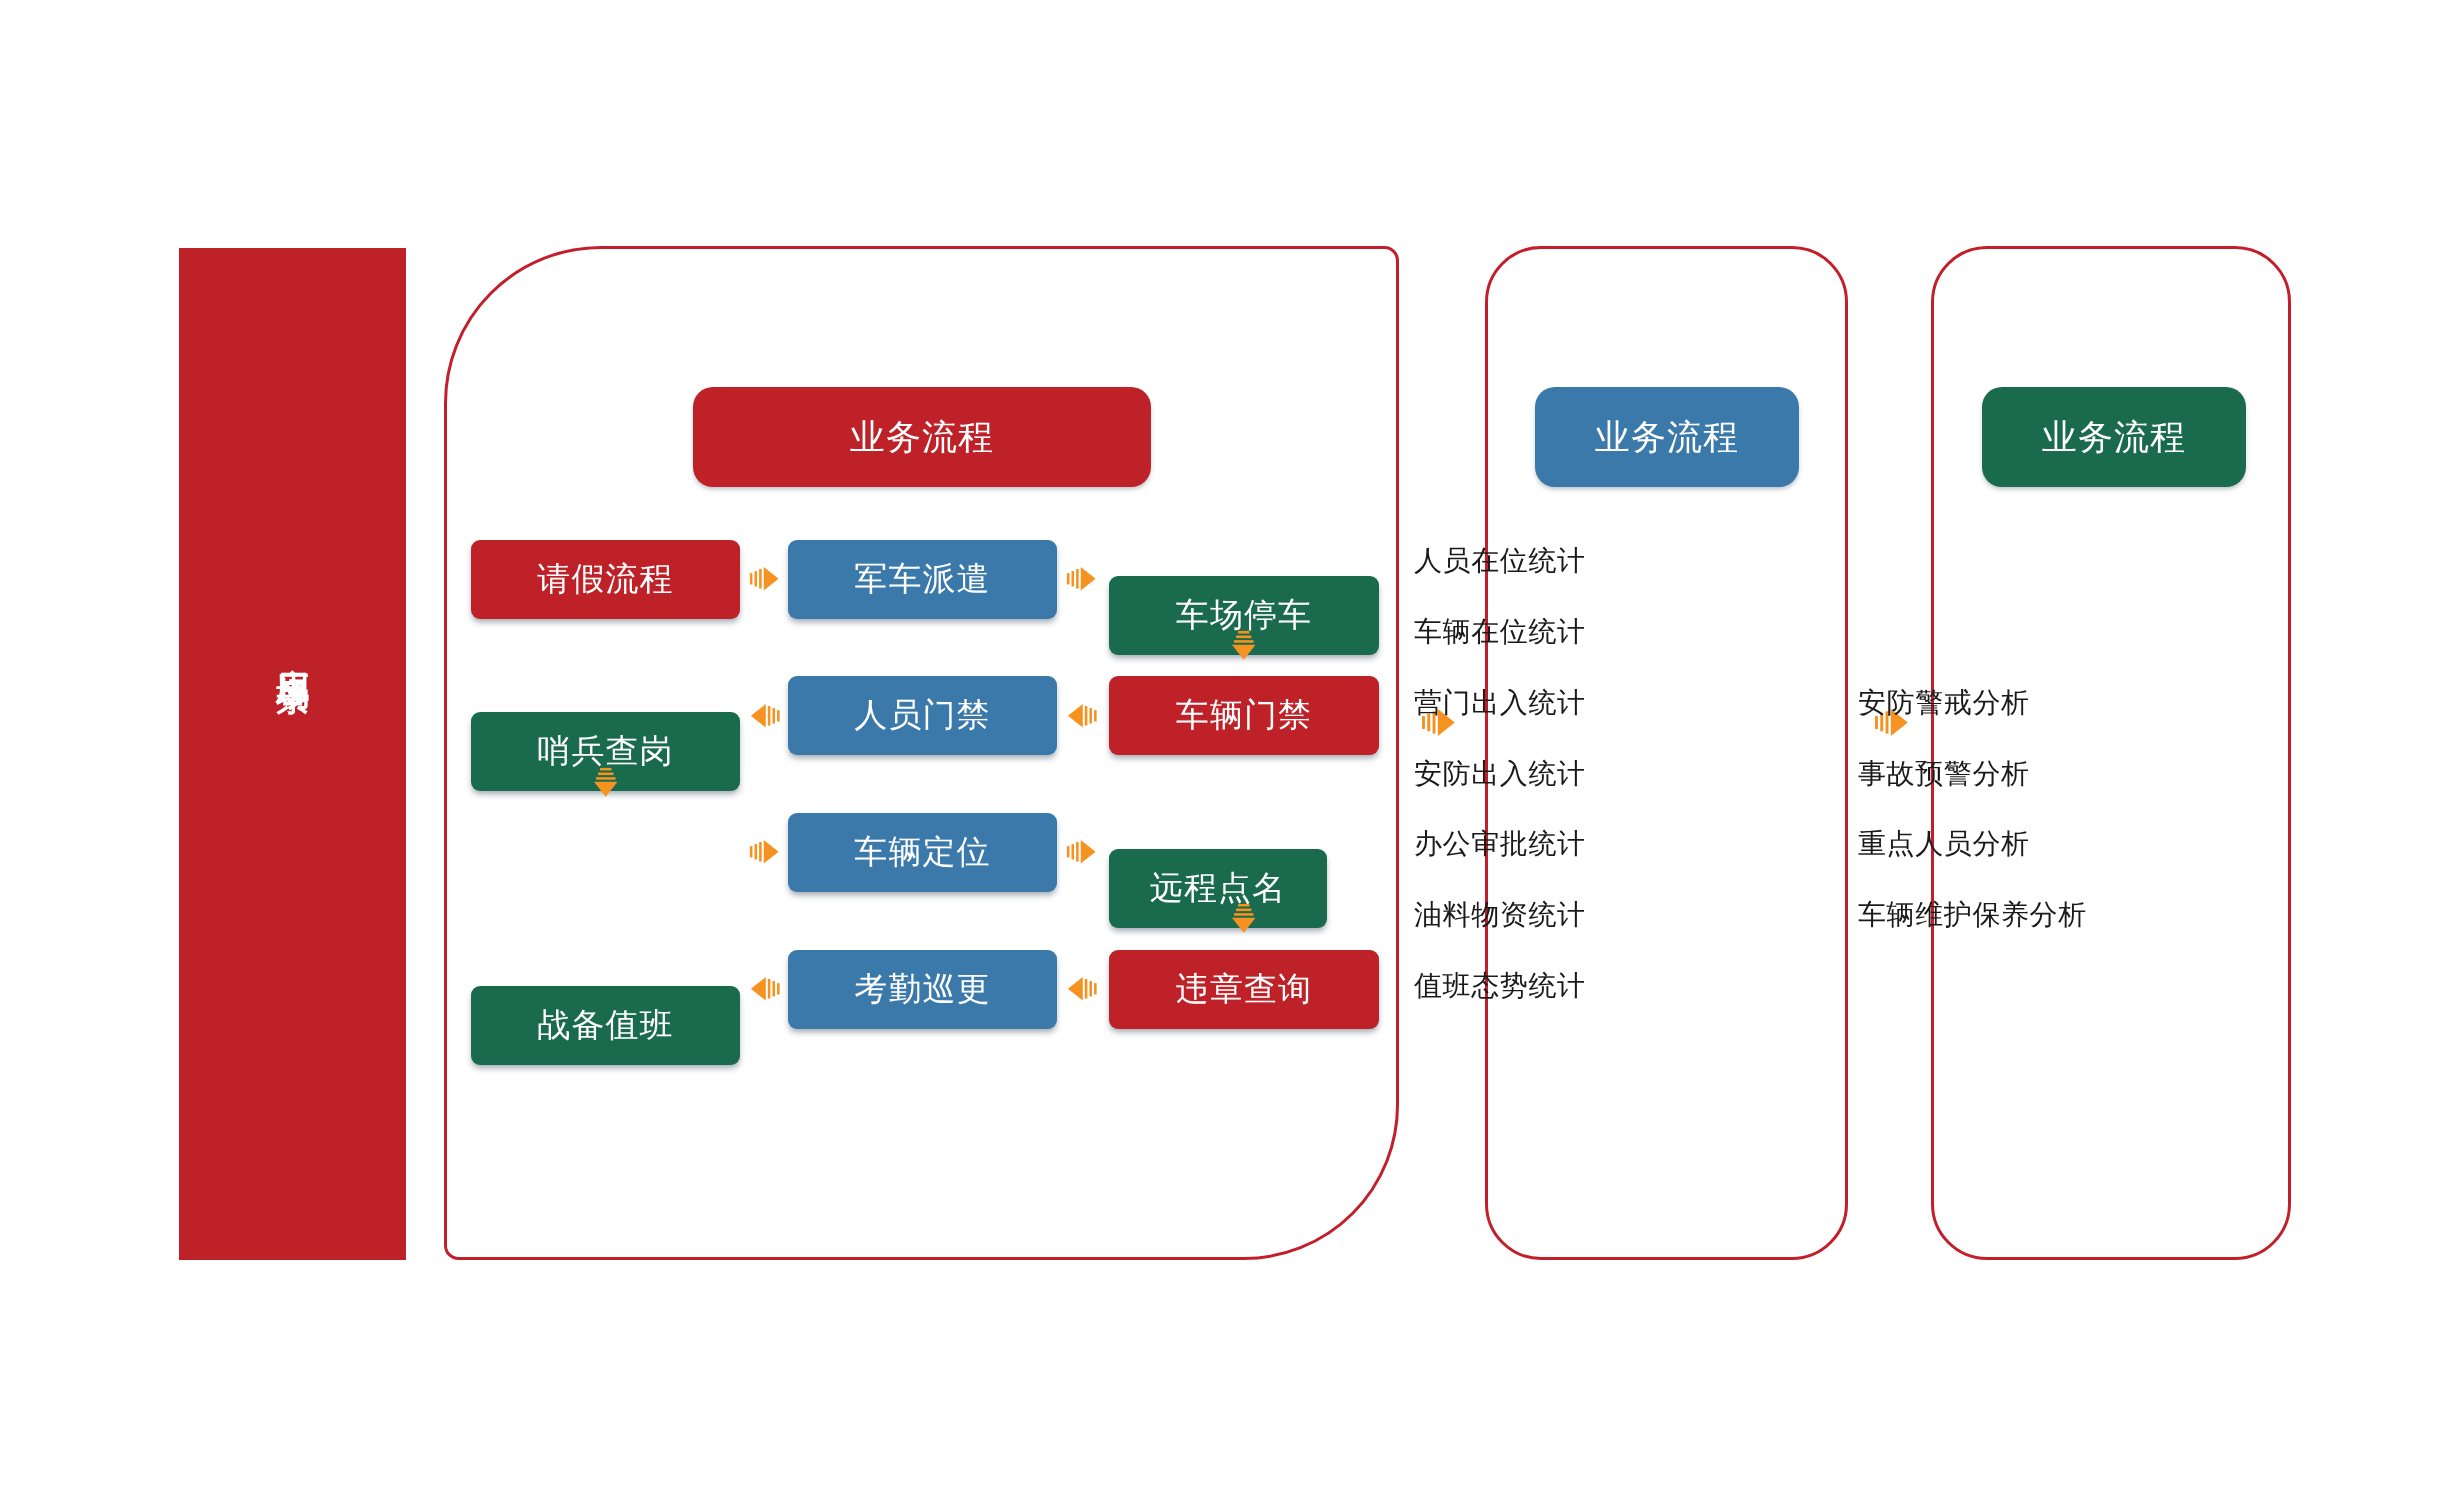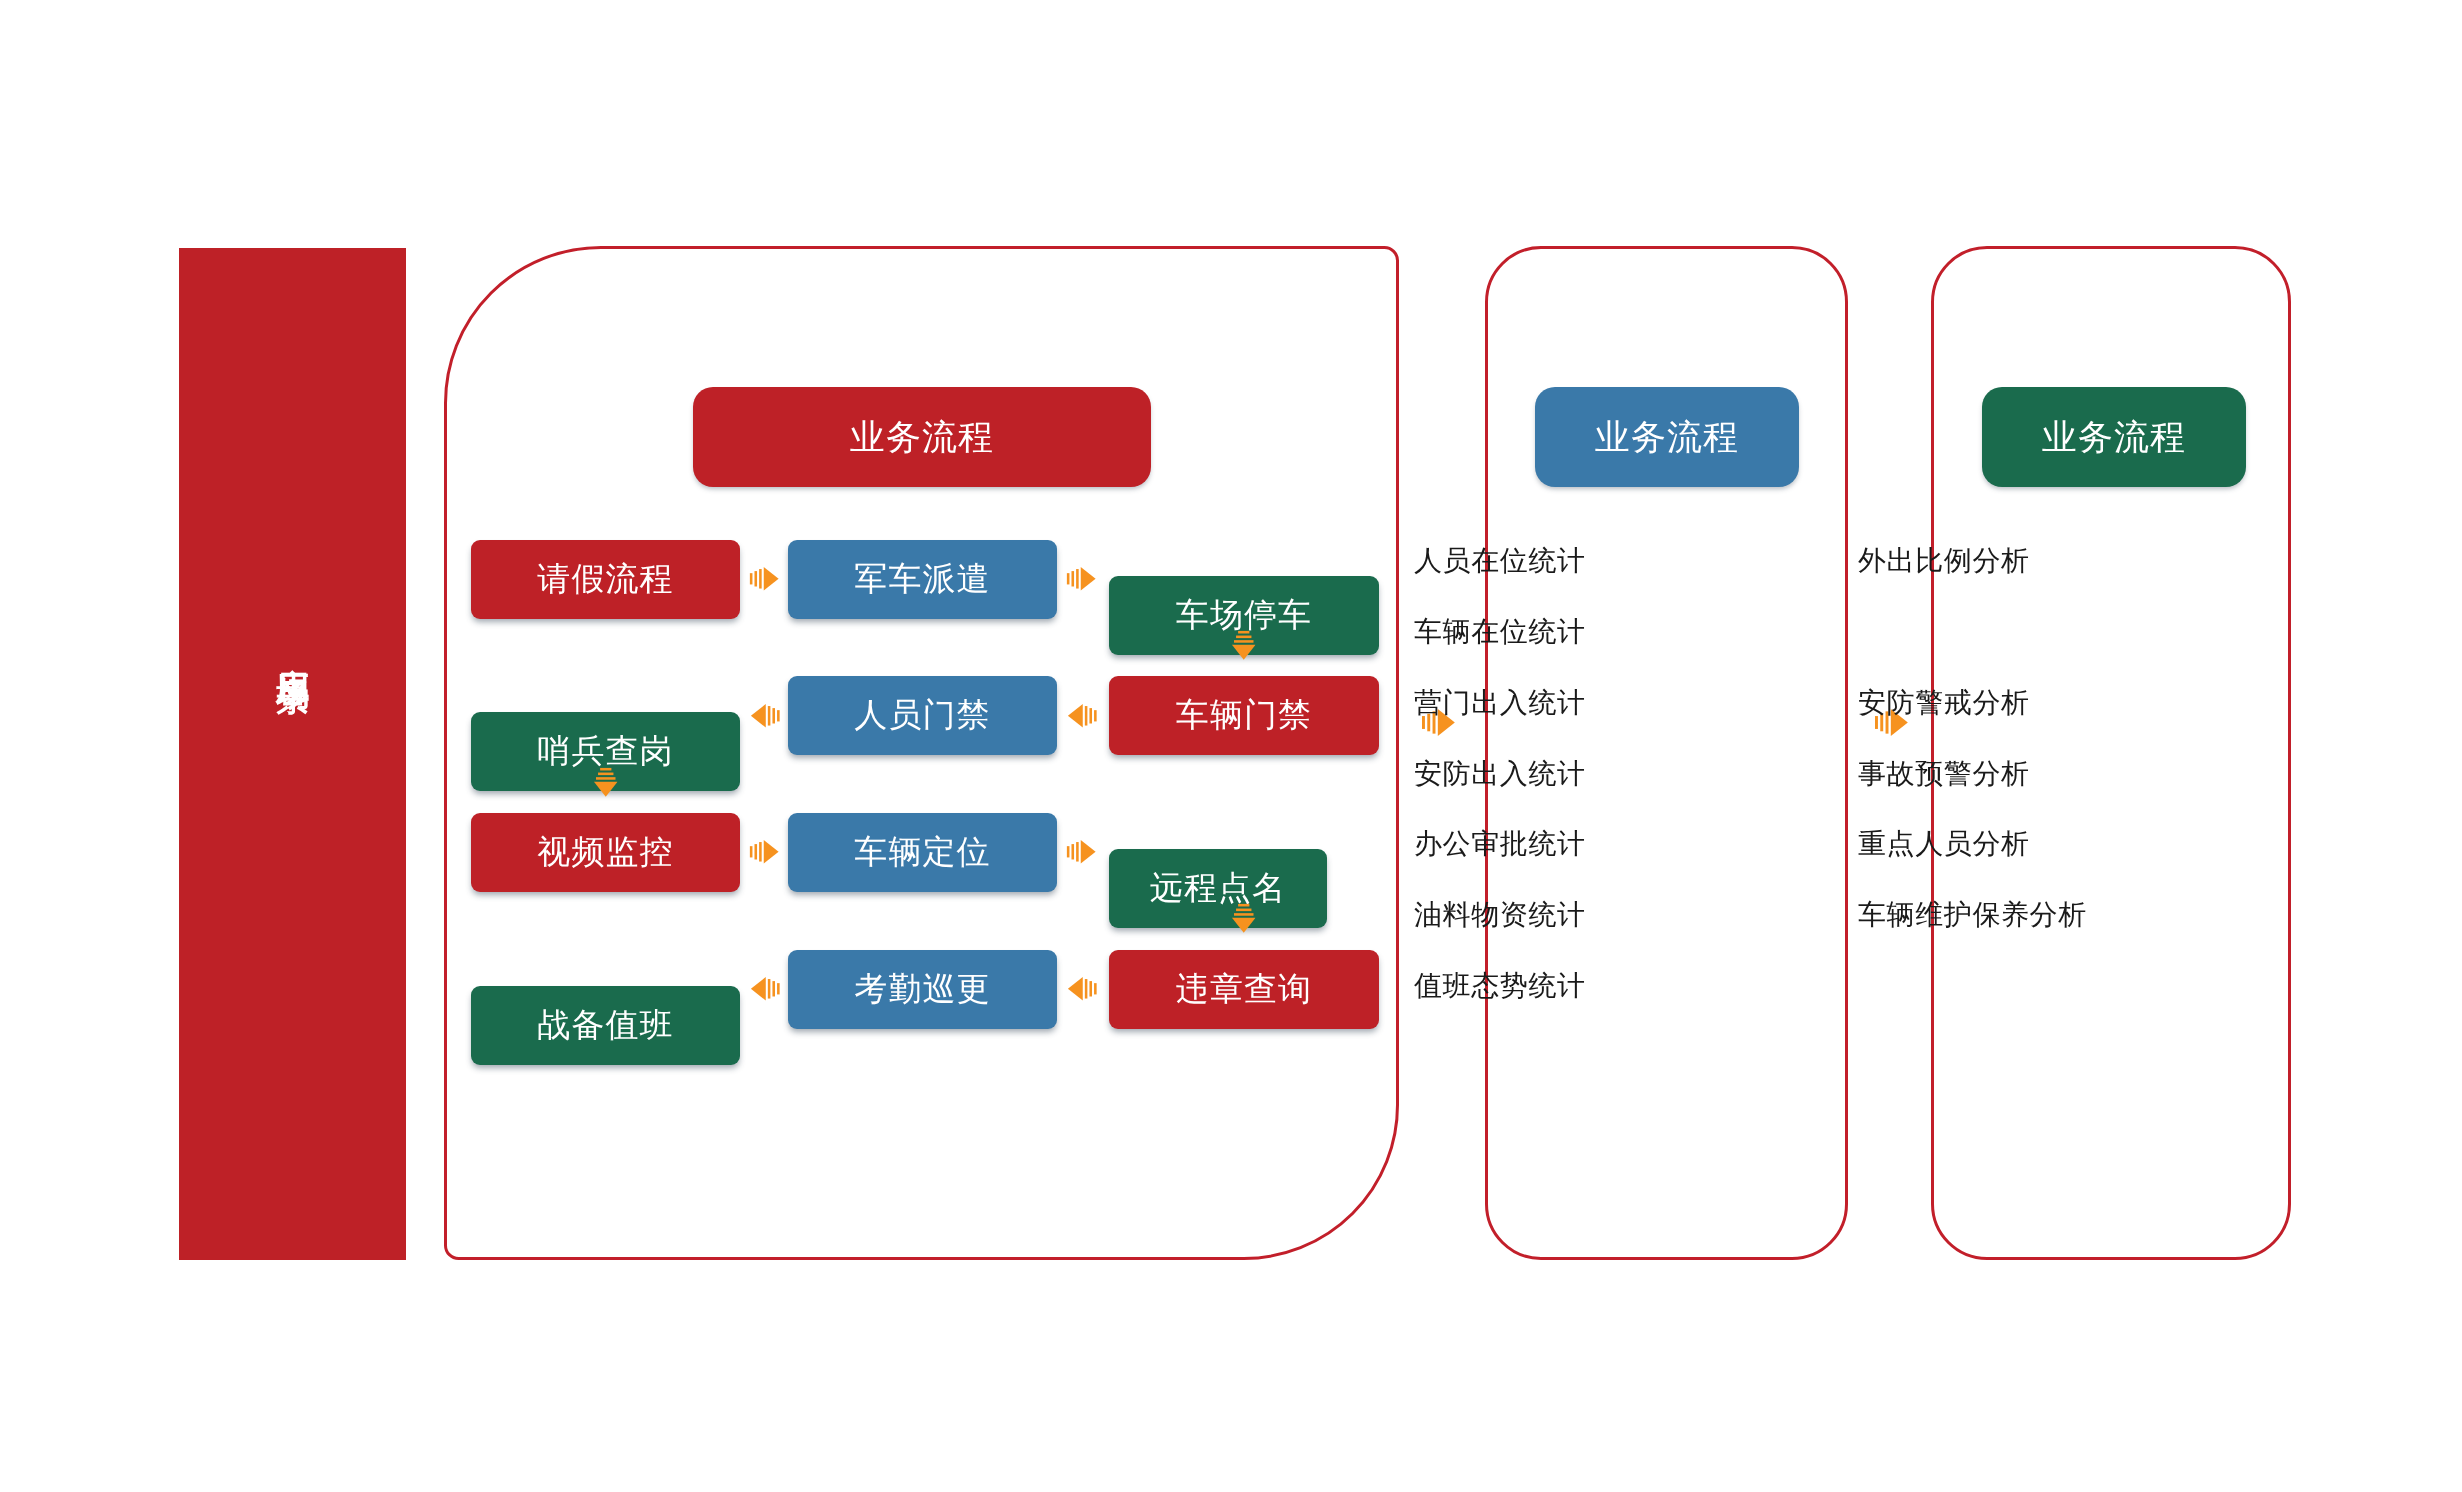--- a/index.html
+++ b/index.html
@@ -72,21 +72,20 @@
   <div class="hdr green">业务流程</div>
 
   <div class="cell c-red" style="left:471px;top:540px;width:269px">请假流程</div>
   <div class="cell c-blue" style="left:788px;top:540px;width:269px">军车派遣</div>
   <div class="cell c-green" style="left:1109px;top:540px;width:270px">车场停车</div>
 
   <div class="cell c-blue" style="left:788px;top:676px;width:269px">人员门禁</div>
   <div class="cell c-green" style="left:471px;top:676px;width:269px">哨兵查岗</div>
   <div class="cell c-red" style="left:1109px;top:676px;width:270px">车辆门禁</div>
 
-  <div class="cell c-red" style="left:471px;top:813px;width:269px">视频监控</div>
   <div class="cell c-blue" style="left:788px;top:813px;width:269px">车辆定位</div>
   <div class="cell c-green" style="left:1109px;top:813px;width:218px">远程点名</div>
 
   <div class="cell c-green" style="left:471px;top:950px;width:269px">战备值班</div>
   <div class="cell c-blue" style="left:788px;top:950px;width:269px">考勤巡更</div>
   <div class="cell c-red" style="left:1109px;top:950px;width:270px">违章查询</div>
 
   <svg class="arr" viewBox="0 0 58 46" width="31.5" height="23.6" style="left:749px;top:567px">
       <use href="#flow-arrow"></use>
     </svg>
@@ -133,20 +132,19 @@
     </svg>
 
   <div class="li" style="left:1414px;top:539px">人员在位统计</div>
   <div class="li" style="left:1414px;top:610px">车辆在位统计</div>
   <div class="li" style="left:1414px;top:681px">营门出入统计</div>
   <div class="li" style="left:1414px;top:752px">安防出入统计</div>
   <div class="li" style="left:1414px;top:822px">办公审批统计</div>
   <div class="li" style="left:1414px;top:893px">油料物资统计</div>
   <div class="li" style="left:1414px;top:964px">值班态势统计</div>
 
-  <div class="li" style="left:1858px;top:539px">外出比例分析</div>
   <div class="li" style="left:1858px;top:681px">安防警戒分析</div>
   <div class="li" style="left:1858px;top:752px">事故预警分析</div>
   <div class="li" style="left:1858px;top:822px">重点人员分析</div>
   <div class="li" style="left:1858px;top:893px">车辆维护保养分析</div>
 
 </div>
 
 
 </body></html>

